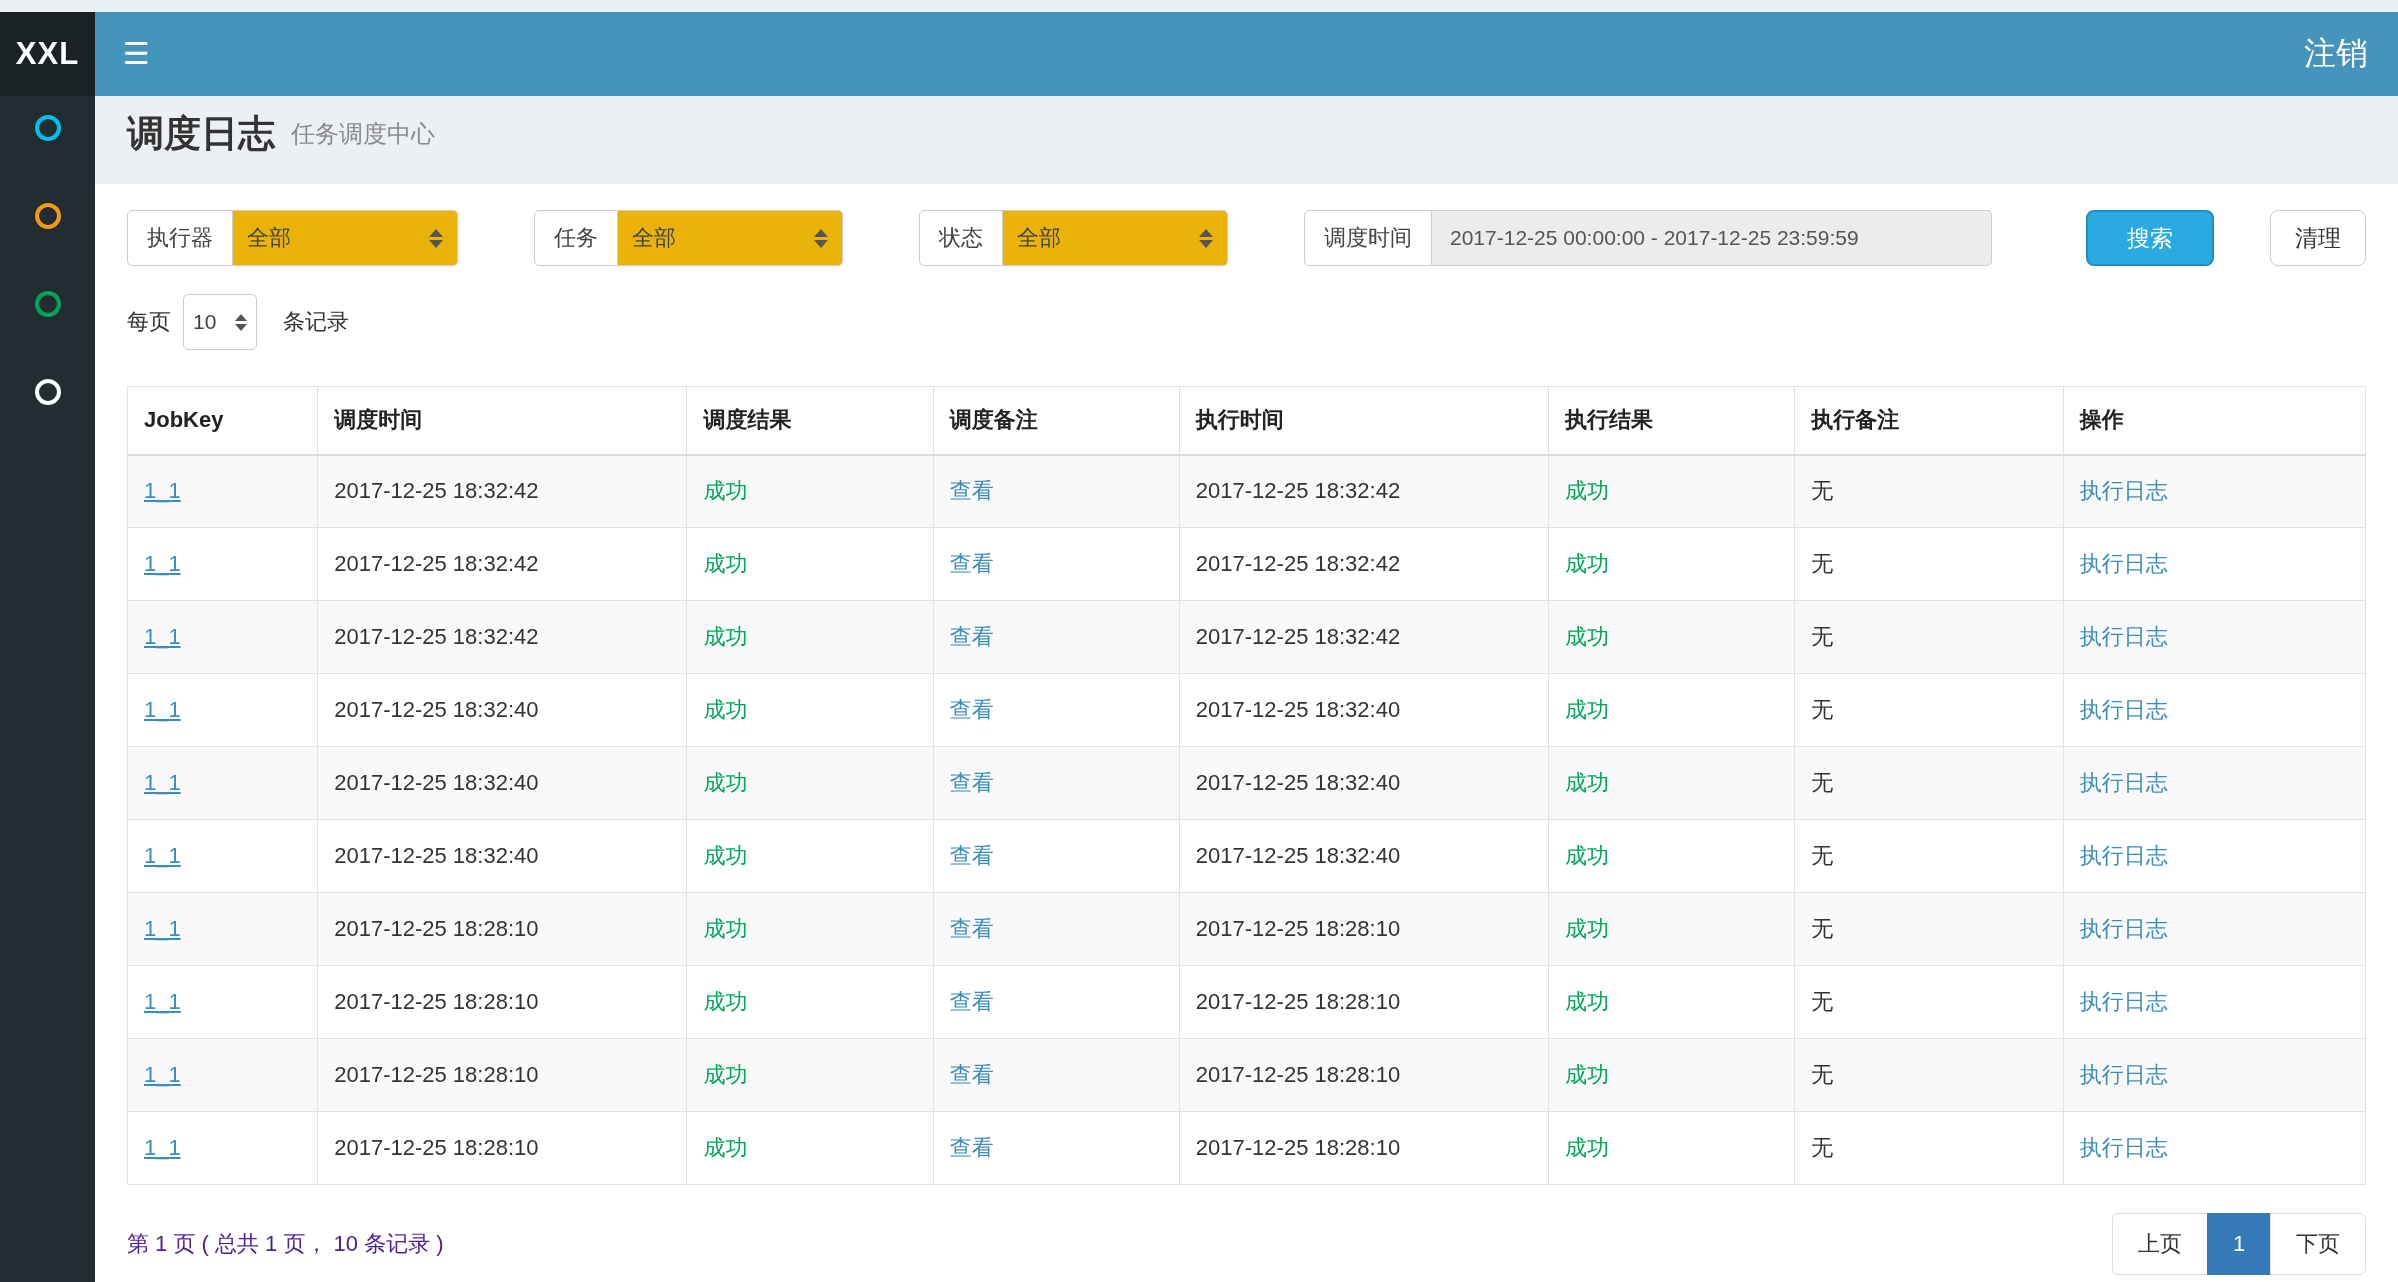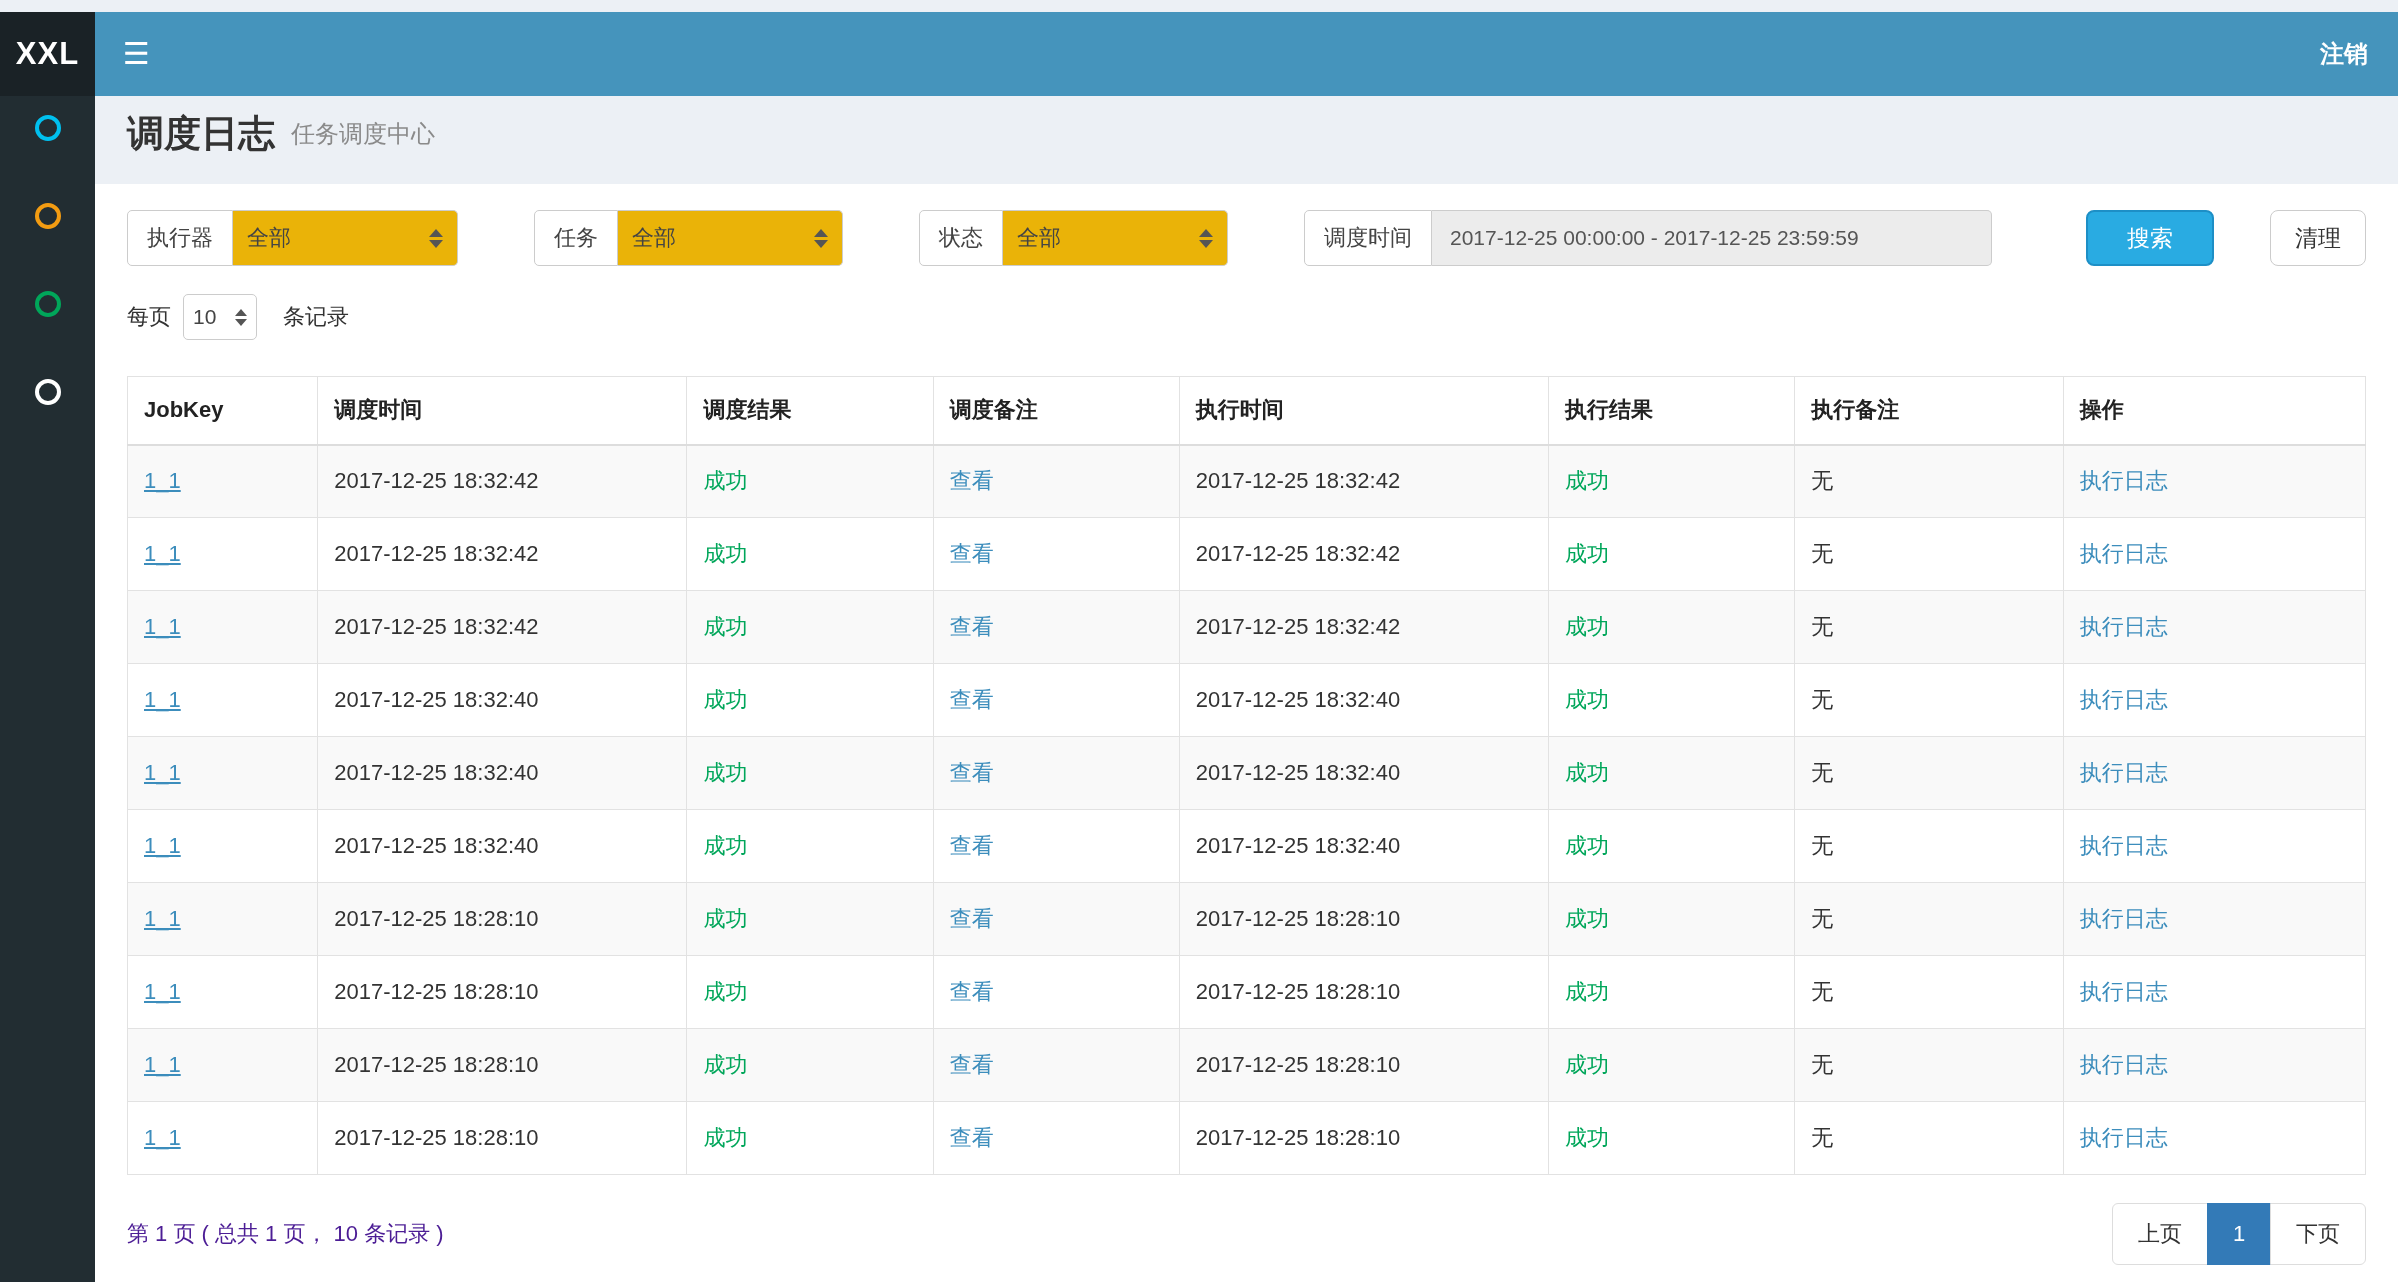--- a/index.html
+++ b/index.html
@@ -19,21 +19,21 @@
     font-family:"Liberation Sans","DejaVu Sans",sans-serif;
     font-size:22px;color:#333;
   }
   
   .navbar{position:absolute;top:12px;left:0;width:2398px;height:84px;display:flex;z-index:10;}
   .logo{width:95px;height:84px;background:var(--logo_bg);color:#fff;
         display:flex;align-items:center;justify-content:center;
         font-size:31px;font-weight:bold;letter-spacing:1px;}
   .nav-rest{flex:1;background:var(--navbar);display:flex;align-items:center;}
   .hamburger{margin-left:28px;color:#fff;font-size:30px;line-height:1;cursor:pointer;}
-  .logout{margin-left:auto;margin-right:30px;color:#fff;font-size:24px;font-weight:700;cursor:pointer;}
+  .logout{margin-left:auto;margin-right:30px;color:#fff;font-size:32px;font-weight:400;cursor:pointer;}
   
   .sidebar{position:absolute;top:84px;left:0;bottom:0;width:95px;background:var(--sidebar_bg);}
   .side-item{height:88px;display:flex;align-items:center;justify-content:center;cursor:pointer;}
   .circle-icon{width:26px;height:26px;border-radius:50%;border:4px solid #fff;}
   
   .content{position:absolute;top:84px;left:95px;right:0;bottom:0;}
   .page-header{height:100px;display:flex;align-items:center;padding:8px 32px;background:#ecf0f5;}
   .page-title{font-size:37px;font-weight:700;color:#333;margin:0;}
   .page-subtitle{margin-left:16px;font-size:24px;color:#8a8a8a;}
   .box{background:#fff;min-height:1098px;padding:26px 32px 16px 32px;}
@@ -50,21 +50,21 @@
   .tri-dn{width:0;height:0;border-left:7px solid transparent;border-right:7px solid transparent;border-top:8px solid #555;}
   .time-input{width:560px;height:56px;border:1px solid #ccc;border-left:none;background:#ececec;
          color:#555;padding:0 18px;font-size:21px;font-family:inherit;border-radius:0 5px 5px 0;outline:none;}
   .btn{height:56px;border-radius:8px;font-size:23px;display:flex;align-items:center;
        justify-content:center;cursor:pointer;font-family:inherit;}
   .btn-search{margin-left:auto;width:128px;background:var(--accent);color:#fff;border:2px solid #1d8fc6;}
   .btn-clear{margin-left:56px;width:96px;background:#fff;color:#333;border:1px solid #ccc;}
   
   .pagesize-row{margin-top:28px;display:flex;align-items:center;color:#333;}
   .pagesize-row .lbl{margin-right:12px;}
-  .small-select{height:46px;width:74px;border:1px solid #ccc;border-radius:5px;background:#fff;
+  .small-select{height:56px;width:74px;border:1px solid #ccc;border-radius:5px;background:#fff;
        display:flex;align-items:center;justify-content:space-between;padding:0 9px;cursor:pointer;color:#444;font-size:21px;}
   .small-select .tri-up{border-left-width:6px;border-right-width:6px;border-bottom-width:7px;}
   .small-select .tri-dn{border-left-width:6px;border-right-width:6px;border-top-width:7px;}
   .pagesize-row .suffix{margin-left:26px;}
   
   table{margin-top:36px;width:100%;border-collapse:collapse;table-layout:fixed;}
   th,td{border:1px solid #e2e2e2;padding:0 16px;text-align:left;font-size:22px;
         overflow:hidden;white-space:nowrap;}
   th{height:68px;font-weight:700;color:#222;background:#fff;border-bottom:2px solid #ddd;}
   td{height:73px;color:#333;}

